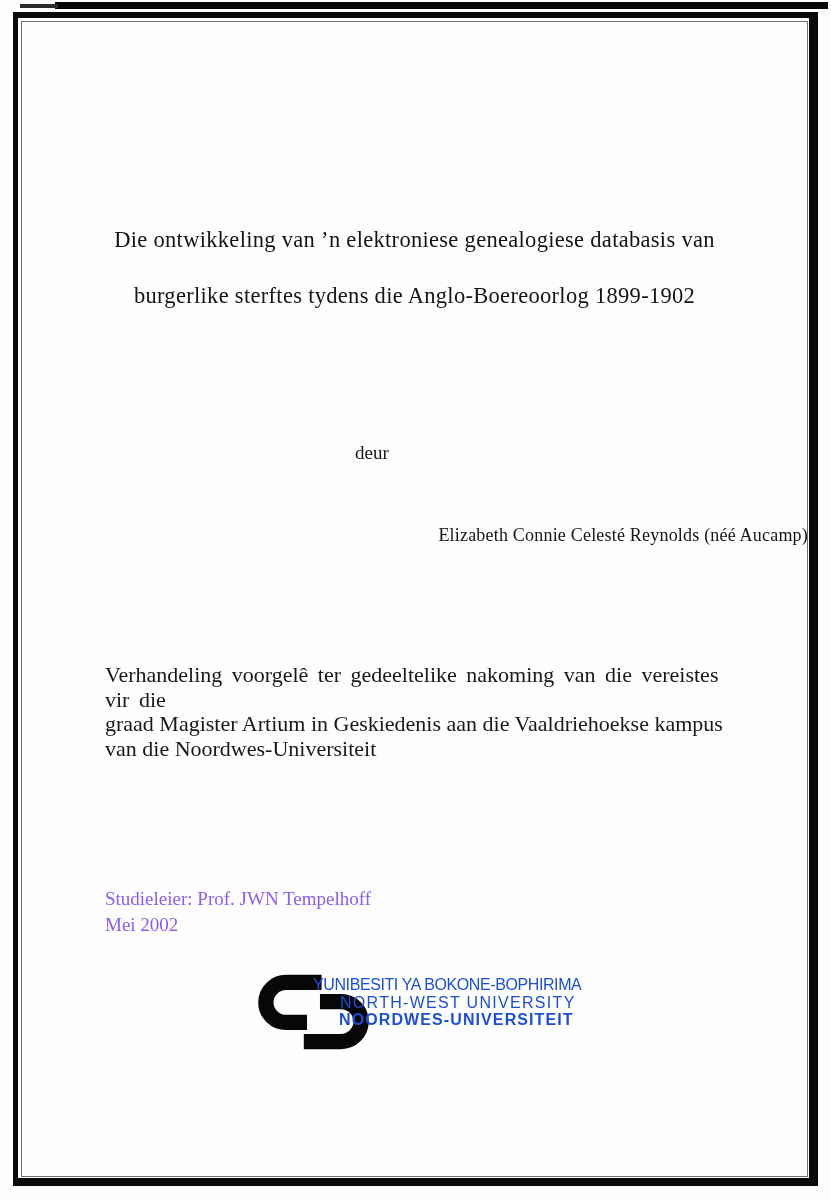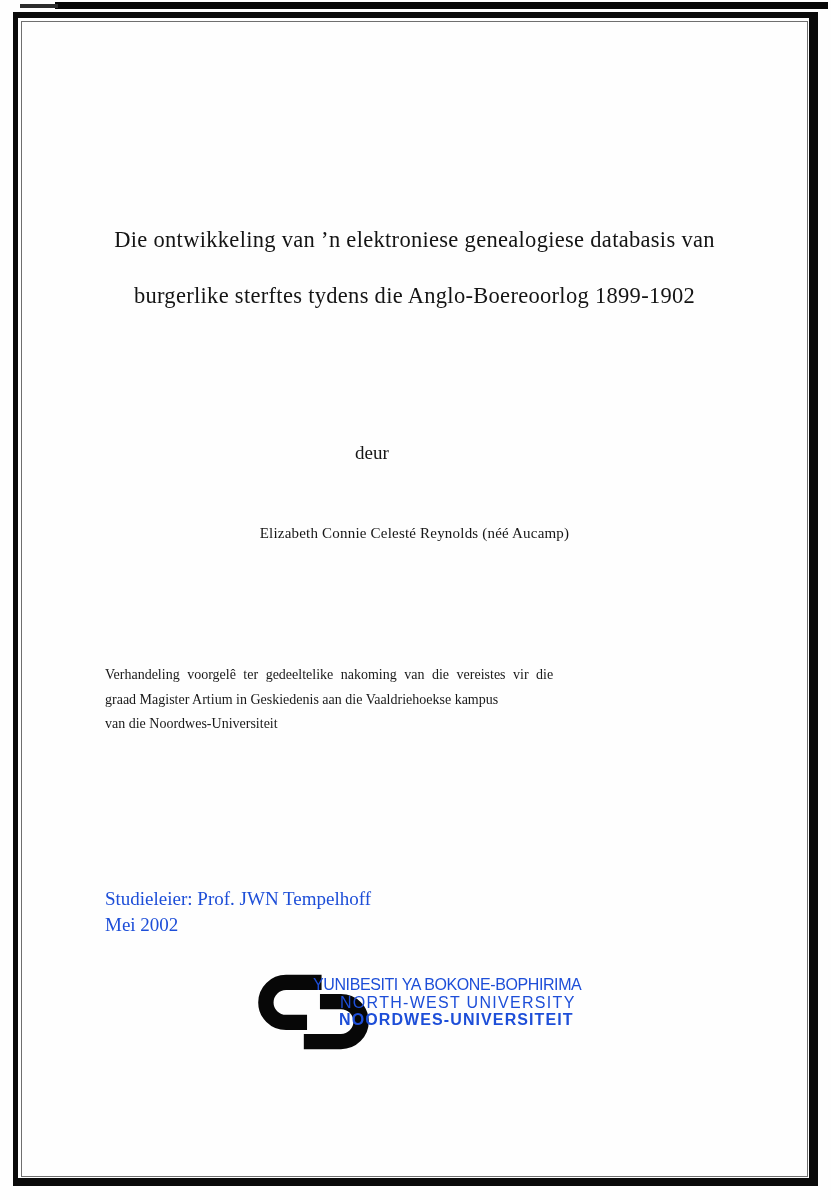--- a/index.html
+++ b/index.html
@@ -41,31 +41,31 @@
     color: #141414;
   }
   .title-1 { top: 200px; margin-top: 27px; }
   .title-2 { top: 255px; margin-top: 28px; }
   .byline {
     position: absolute; left: 21px; width: 702px; top: 442px;
     text-align: center; font-size: 19px;
   }
   .author {
     position: absolute; left: 21px; width: 787px; top: 525px;
-    text-align: center; font-size: 15px; letter-spacing: 0.2px;
+    text-align: right; font-size: 18px; letter-spacing: 0.2px;
   }
   .statement {
     position: absolute; left: 105px; top: 663px; width: 634px;
-    font-size: 14px; line-height: 24.6px; color: #181818;
+    font-size: 22px; line-height: 24.6px; color: #181818;
   }
   .statement .just { word-spacing: 4px; display: block; }
   .statement .ital { }
   .supervisor-block {
     position: absolute; left: 105px; top: 886px;
-    font-size: 19px; line-height: 26px; color: #1d4ed8;
+    font-size: 19px; line-height: 26px; color: #8b5cf6;
   }
   .logo {
     position: absolute; left: 257px; top: 972px; width: 330px; height: 84px;
   }
   .logo-mark { position: absolute; left: 0; top: 0; width: 113px; height: 80px; }
   .logo-text {
     position: absolute; left: 56px; top: 4px;
     font-family: "Liberation Sans", sans-serif;
     font-size: 16px; line-height: 17.5px; color: #1d4ed8;
     white-space: nowrap;

